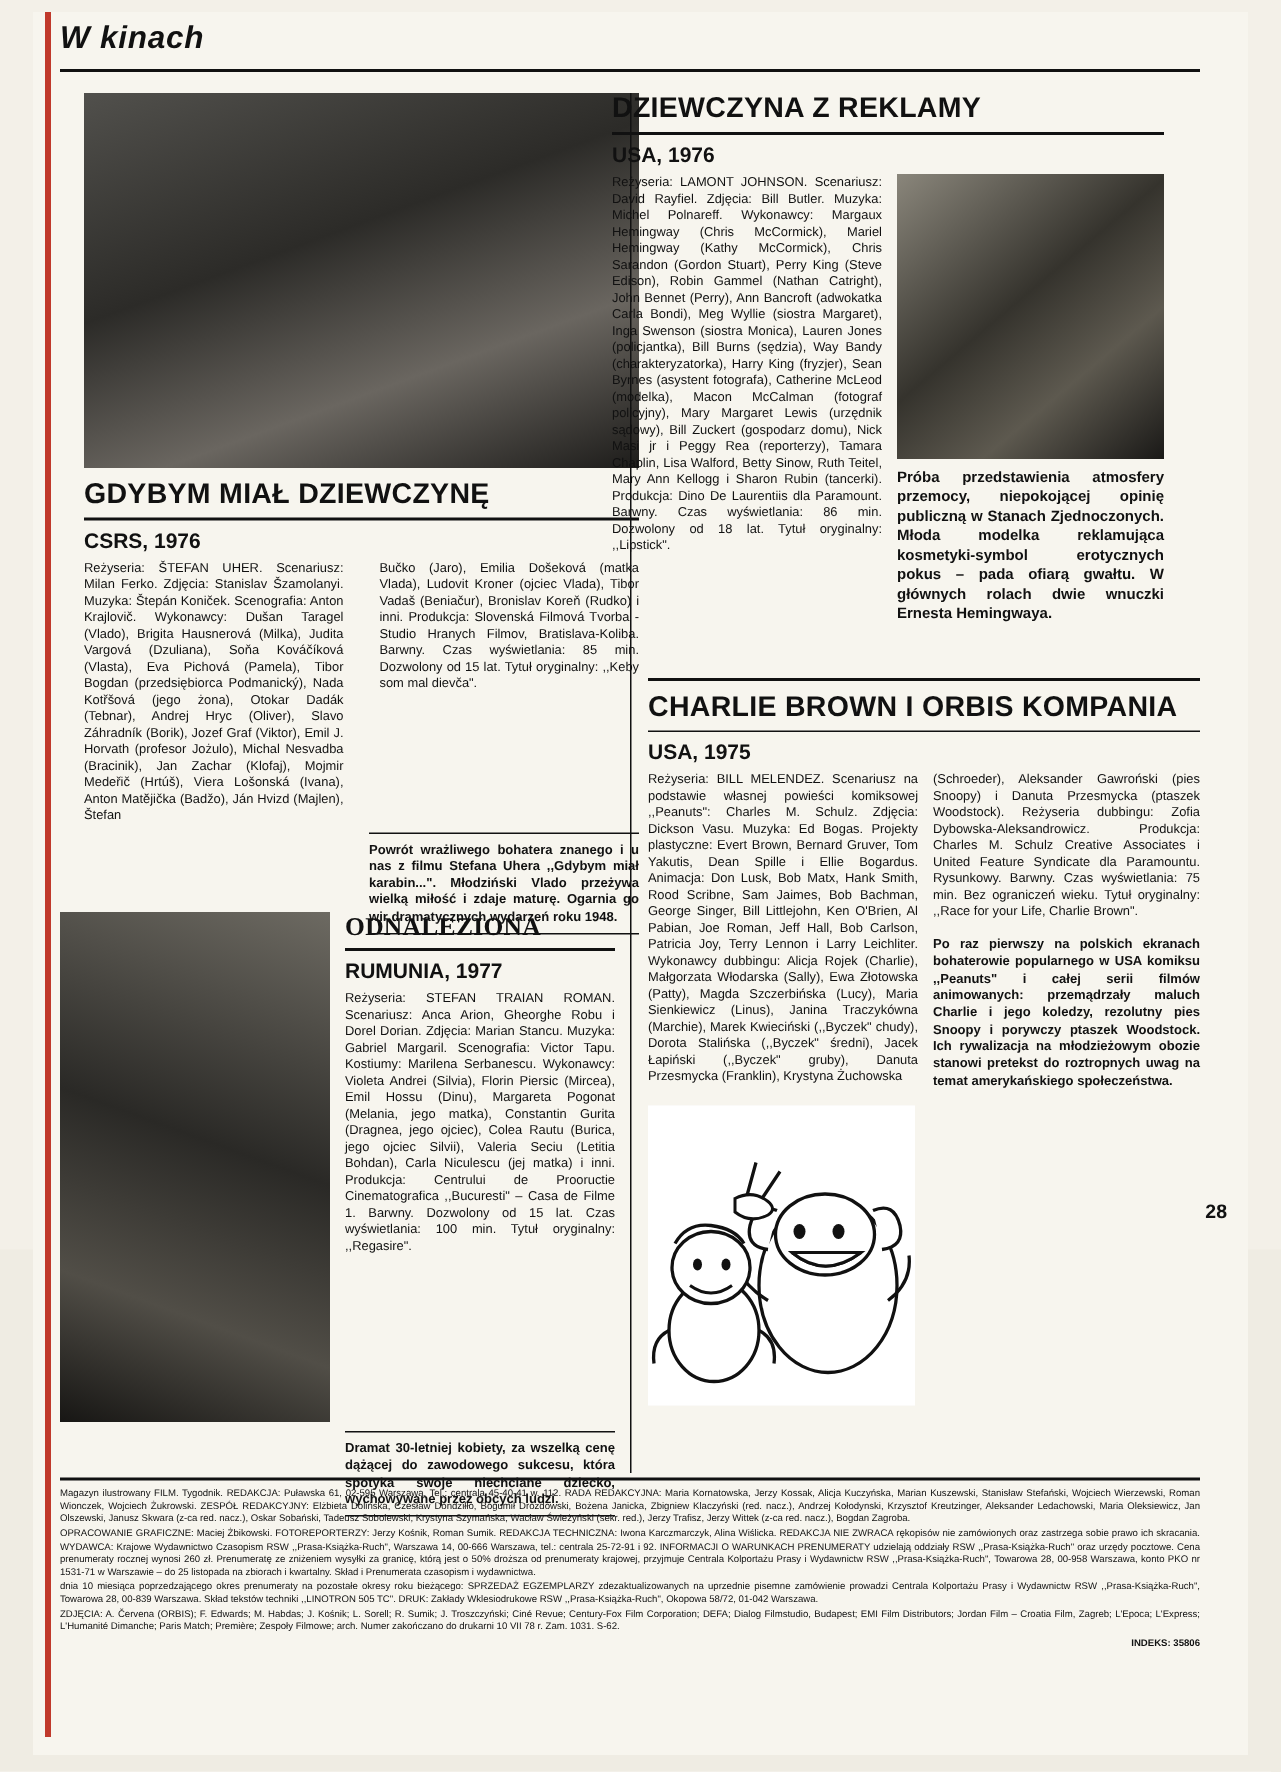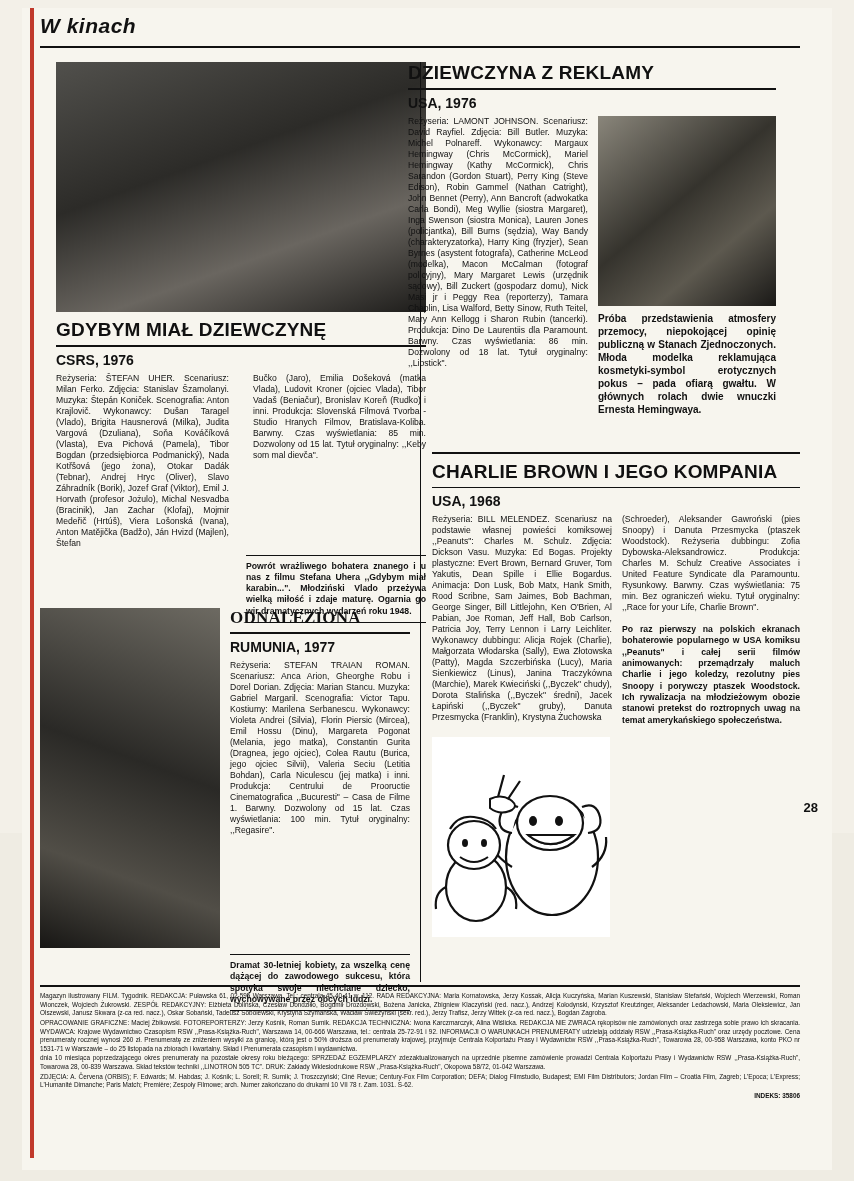--- a/index.html
+++ b/index.html
@@ -170,23 +170,23 @@
       <div class="body-text" style="width:180px;">Reżyseria: LAMONT JOHNSON. Scenariusz: David Rayfiel. Zdjęcia: Bill Butler. Muzyka: Michel Polnareff. Wykonawcy: Margaux Hemingway (Chris McCormick), Mariel Hemingway (Kathy McCormick), Chris Sarandon (Gordon Stuart), Perry King (Steve Edison), Robin Gammel (Nathan Catright), John Bennet (Perry), Ann Bancroft (adwokatka Carla Bondi), Meg Wyllie (siostra Margaret), Inga Swenson (siostra Monica), Lauren Jones (policjantka), Bill Burns (sędzia), Way Bandy (charakteryzatorka), Harry King (fryzjer), Sean Byrnes (asystent fotografa), Catherine McLeod (modelka), Macon McCalman (fotograf policyjny), Mary Margaret Lewis (urzędnik sądowy), Bill Zuckert (gospodarz domu), Nick Masi jr i Peggy Rea (reporterzy), Tamara Chaplin, Lisa Walford, Betty Sinow, Ruth Teitel, Mary Ann Kellogg i Sharon Rubin (tancerki). Produkcja: Dino De Laurentiis dla Paramount. Barwny. Czas wyświetlania: 86 min. Dozwolony od 18 lat. Tytuł oryginalny: ,,Lipstick".</div>
       <div style="width:178px;">
         <div class="photo b3" style="width:178px;height:190px;"></div>
         <div class="cap" style="margin-top:6px;">Próba przedstawienia atmosfery przemocy, niepokojącej opinię publiczną w Stanach Zjednoczonych. Młoda modelka reklamująca kosmetyki-symbol erotycznych pokus – pada ofiarą gwałtu. W głównych rolach dwie wnuczki Ernesta Hemingwaya.</div>
       </div>
     </div>
   </div>
 
   <div class="col" style="left:432px; top:452px; width:368px;">
     <div class="hline"></div>
-    <h2 class="headline">CHARLIE BROWN I JEGO KOMPANIA</h2>
-    <div class="hline"></div>
-    <div class="country" style="margin-top:5px;">USA, 1968</div>
+    <h2 class="headline">CHARLIE BROWN I ORBIS KOMPANIA</h2>
+    <div class="hline"></div>
+    <div class="country" style="margin-top:5px;">USA, 1975</div>
     <div style="display:flex; gap:10px;">
       <div class="body-text" style="width:180px;">Reżyseria: BILL MELENDEZ. Scenariusz na podstawie własnej powieści komiksowej ,,Peanuts": Charles M. Schulz. Zdjęcia: Dickson Vasu. Muzyka: Ed Bogas. Projekty plastyczne: Evert Brown, Bernard Gruver, Tom Yakutis, Dean Spille i Ellie Bogardus. Animacja: Don Lusk, Bob Matx, Hank Smith, Rood Scribne, Sam Jaimes, Bob Bachman, George Singer, Bill Littlejohn, Ken O'Brien, Al Pabian, Joe Roman, Jeff Hall, Bob Carlson, Patricia Joy, Terry Lennon i Larry Leichliter. Wykonawcy dubbingu: Alicja Rojek (Charlie), Małgorzata Włodarska (Sally), Ewa Złotowska (Patty), Magda Szczerbińska (Lucy), Maria Sienkiewicz (Linus), Janina Traczykówna (Marchie), Marek Kwieciński (,,Byczek" chudy), Dorota Stalińska (,,Byczek" średni), Jacek Łapiński (,,Byczek" gruby), Danuta Przesmycka (Franklin), Krystyna Żuchowska</div>
       <div style="width:178px;">
         <div class="body-text">(Schroeder), Aleksander Gawroński (pies Snoopy) i Danuta Przesmycka (ptaszek Woodstock). Reżyseria dubbingu: Zofia Dybowska-Aleksandrowicz. Produkcja: Charles M. Schulz Creative Associates i United Feature Syndicate dla Paramountu. Rysunkowy. Barwny. Czas wyświetlania: 75 min. Bez ograniczeń wieku. Tytuł oryginalny: ,,Race for your Life, Charlie Brown".</div>
         <div class="boxed noline" style="border-top:none;">Po raz pierwszy na polskich ekranach bohaterowie popularnego w USA komiksu ,,Peanuts" i całej serii filmów animowanych: przemądrzały maluch Charlie i jego koledzy, rezolutny pies Snoopy i porywczy ptaszek Woodstock. Ich rywalizacja na młodzieżowym obozie stanowi pretekst do roztropnych uwag na temat amerykańskiego społeczeństwa.</div>
       </div>
     </div>
     <div class="photo b4" style="width:178px;height:200px;margin-top:6px;">
       <svg class="cartoon" viewBox="0 0 178 200" xmlns="http://www.w3.org/2000/svg">
         <rect x="0" y="0" width="178" height="200" fill="#ffffff"></rect>

